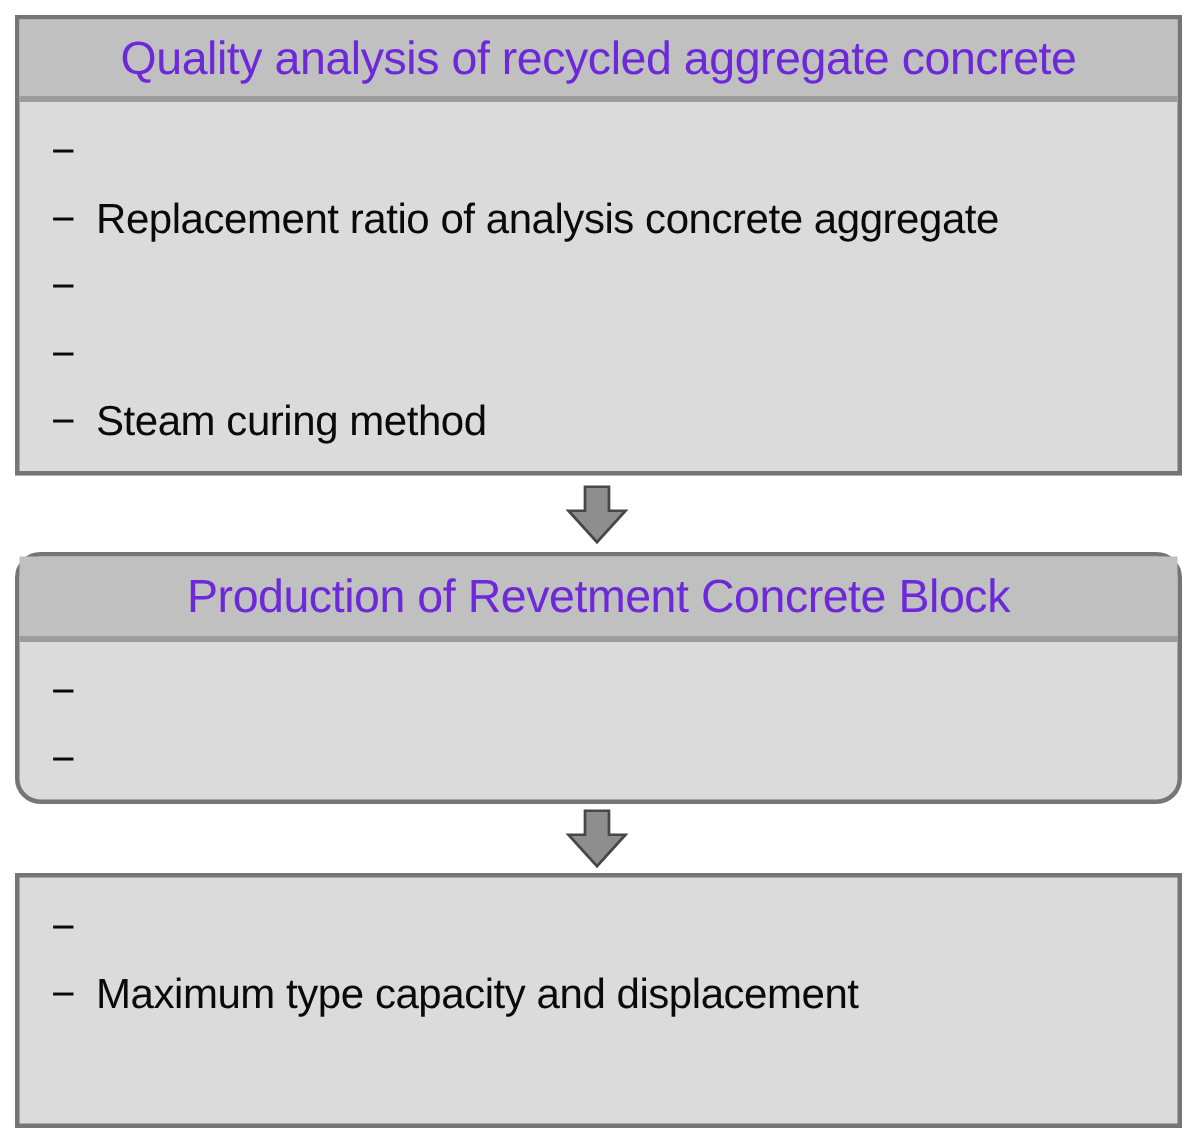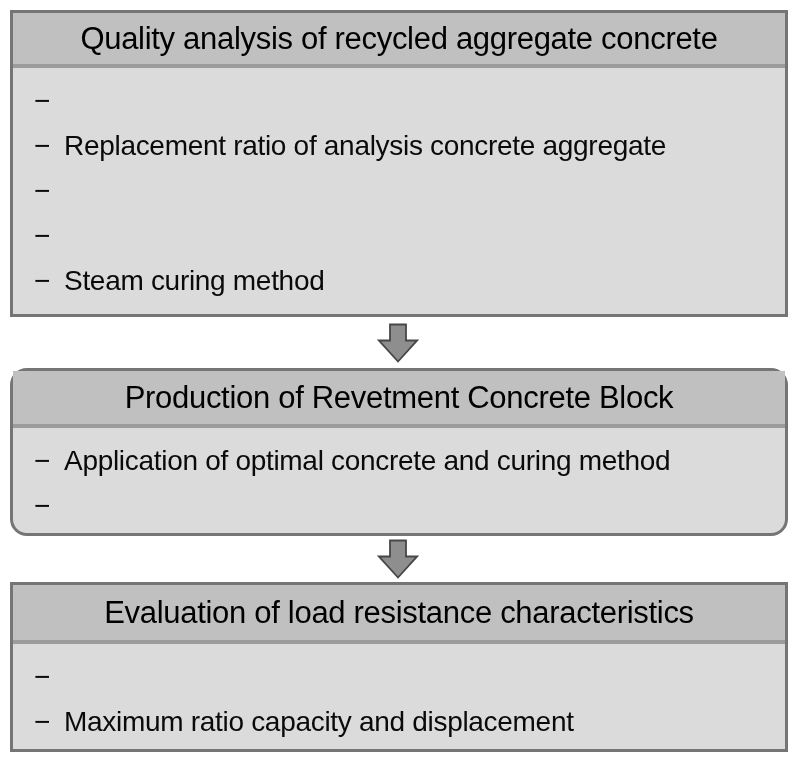--- a/index.html
+++ b/index.html
@@ -26,21 +26,21 @@
   }
   .box-header {
     background: #c0c0c0;
     border-bottom: 4px solid #9c9c9c;
     display: flex;
     align-items: center;
     justify-content: center;
     text-align: center;
     font-size: 31px;
     letter-spacing: -0.3px;
-    color: #000000;
+    color: #6d28d9;
   }
   .box-1 { height: 307px; }
   .box-1 .box-header { height: 55px; }
   .box-2 { height: 168px; border-radius: 17px; }
   .box-2 .box-header { height: 57px; }
   .box-3 { height: 170px; }
   .box-3 .box-header { height: 59px; }
   .box-body {
     flex: 1;
     padding: 10px 8px 0 21px;
@@ -104,40 +104,38 @@
     <svg class="arrow-svg" width="42" height="40" viewBox="0 0 42 40" xmlns="http://www.w3.org/2000/svg">
       <path d="M13 1.5 H29 V17.5 H40 L21 38.5 L2 17.5 H13 Z" fill="#8e8e8e" stroke="#474747" stroke-width="1.8" stroke-linejoin="miter"></path>
     </svg>
   </div>
 
   <section class="box box-2">
     <header class="box-header">Production of Revetment Concrete Block</header>
     <div class="box-body">
       <div class="item">
         <span class="dash">−</span>
-        <span class="item-text">Application of optimal concrete and curing method</span>
       </div>
       <div class="item">
         <span class="dash">−</span>
       </div>
     </div>
   </section>
 
   <div class="arrow-row-2">
     <svg class="arrow-svg" width="42" height="40" viewBox="0 0 42 40" xmlns="http://www.w3.org/2000/svg">
       <path d="M13 1.5 H29 V17.5 H40 L21 38.5 L2 17.5 H13 Z" fill="#8e8e8e" stroke="#474747" stroke-width="1.8" stroke-linejoin="miter"></path>
     </svg>
   </div>
 
   <section class="box box-3">
-    <header class="box-header">Evaluation of load resistance characteristics</header>
     <div class="box-body">
       <div class="item">
         <span class="dash">−</span>
       </div>
       <div class="item">
         <span class="dash">−</span>
-        <span class="item-text">Maximum ratio capacity and displacement</span>
+        <span class="item-text">Maximum type capacity and displacement</span>
       </div>
     </div>
   </section>
 
 </div>
 
 </body></html>

